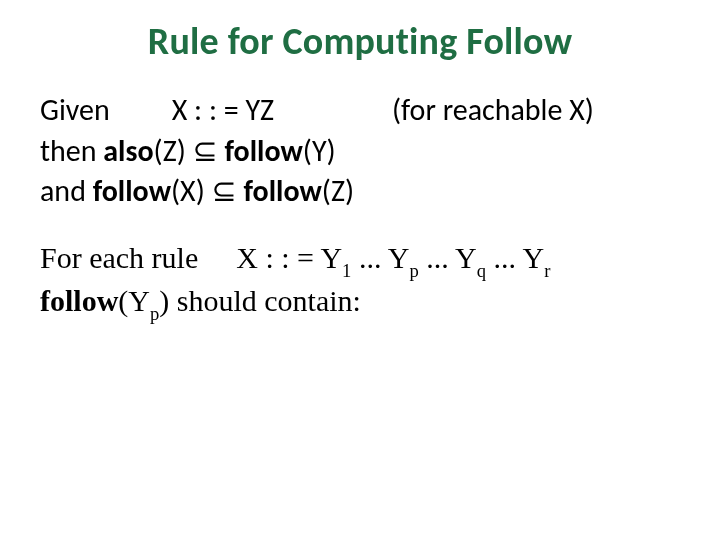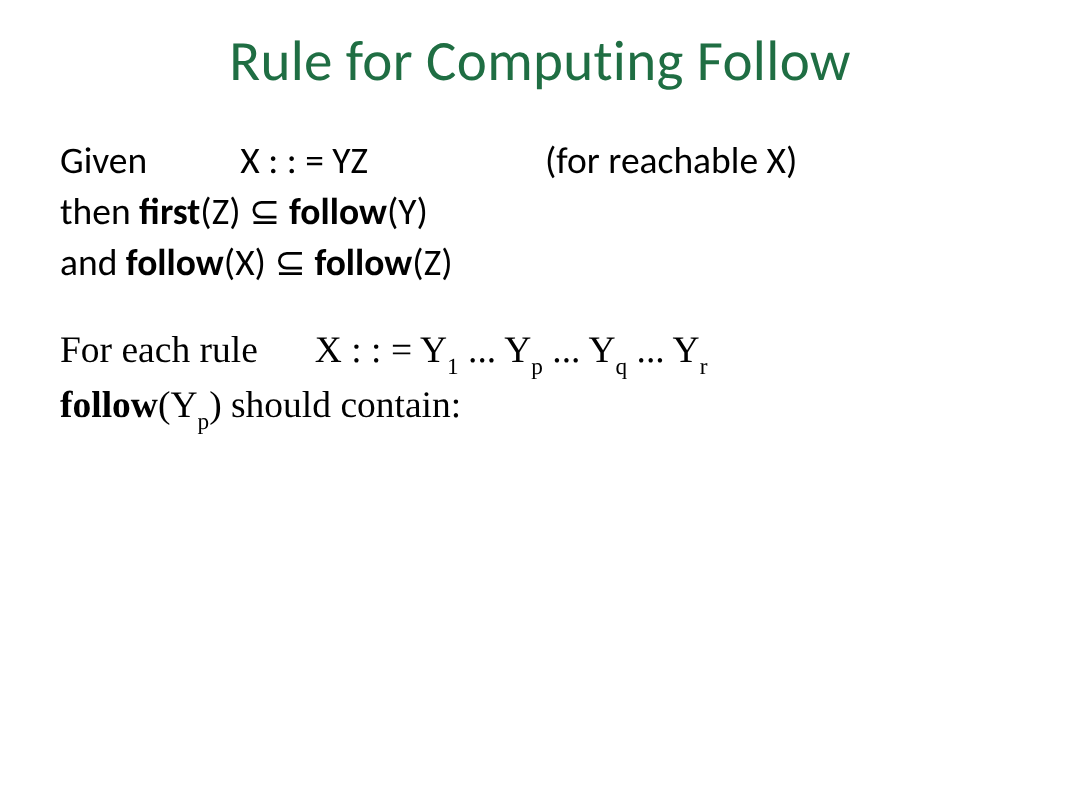--- a/index.html
+++ b/index.html
@@ -12,27 +12,27 @@
     color: #000;
     overflow: hidden;
   }
   .slide {
     padding: 18px 40px 20px 40px;
     box-sizing: border-box;
   }
   .title {
     color: #1f6e43;
     font-size: 38px;
-    font-weight: 400;
+    font-weight: 700;
     text-align: center;
     margin: 0 0 26px 0;
     letter-spacing: 0.2px;
   }
   .body {
-    font-size: 25px;
+    font-size: 30px;
     line-height: 1.35;
     color: #000;
   }
   .row { white-space: nowrap; }
   .gap1 { display:inline-block; width: 62px; }
   .gap2 { display:inline-block; width: 118px; }
   .gap3 { display:inline-block; width: 38px; }
   .para2 { margin-top: 26px; font-family: Liberation Serif, serif; }
   .sub { font-size: 0.62em; vertical-align: sub; position: relative; top: 0.12em; }
   b { font-weight: 700; }
@@ -52,21 +52,21 @@
 
   <h1 class="title">Rule for Computing Follow</h1>
 
   <div class="body">
 
     <div class="row">
       <span>Given</span><span class="gap1"></span><span>X : : = YZ</span><span class="gap2"></span><span>(for reachable X)</span>
     </div>
 
     <div class="row">
-      <span>then </span><b>first</b><span>(Z) </span><span>⊆ </span><b>follow</b><span>(Y)</span>
+      <span>then </span><b>also</b><span>(Z) </span><span>⊆ </span><b>follow</b><span>(Y)</span>
     </div>
 
     <div class="row">
       <span>and  </span><b>follow</b><span>(X) </span><span>⊆ </span><b>follow</b><span>(Z)</span>
     </div>
 
 
     <div class="para2">
 
       <div class="row">

